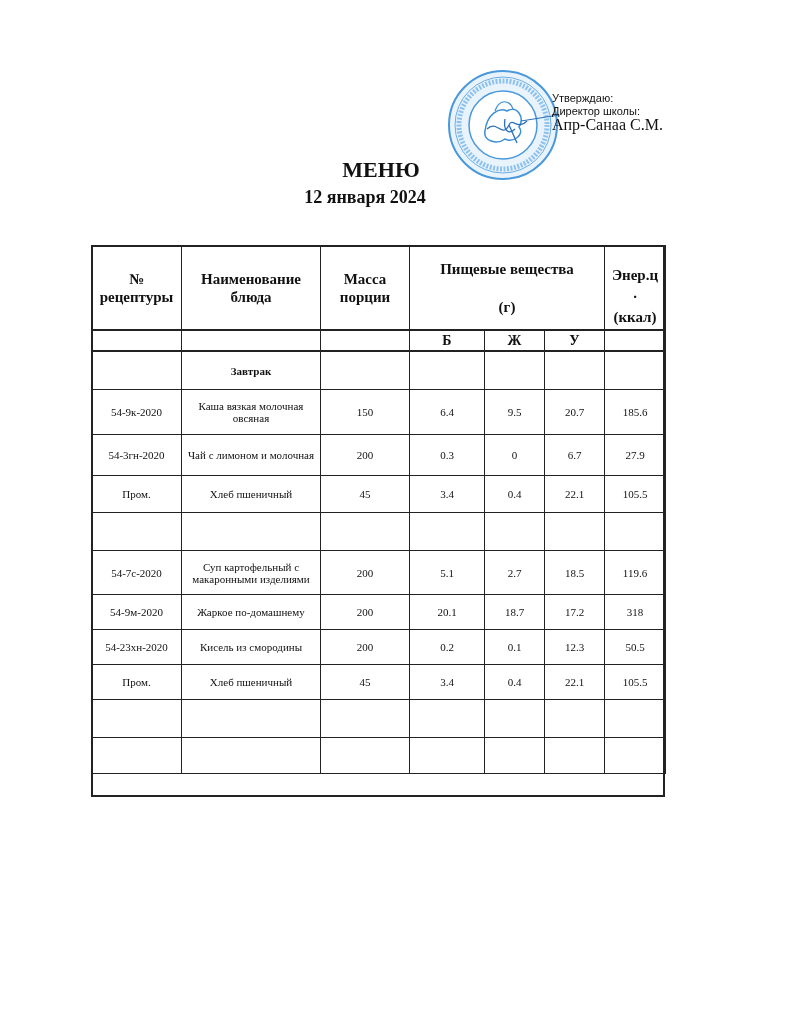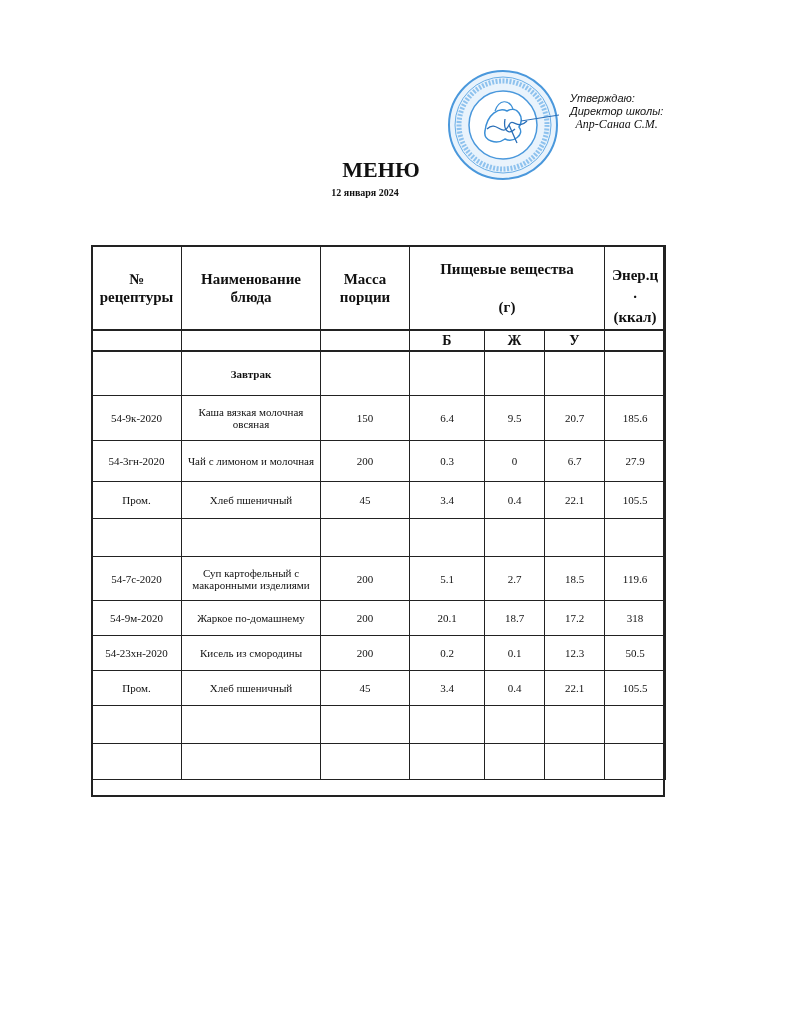--- a/index.html
+++ b/index.html
@@ -1,22 +1,22 @@
 <!DOCTYPE html>
 <html><head>
 <meta charset="utf-8">
 <style>
   html, body { margin:0; padding:0; background:#ffffff; }
   body { width:791px; height:1024px; position:relative; overflow:hidden; font-family:"Liberation Serif", serif; color:#111; }
   .stamp { position:absolute; left:447px; top:69px; width:112px; height:112px; }
-  .approve { position:absolute; left:570px; top:92px; font-family:"Liberation Sans", sans-serif; font-size:11px; line-height:13px; color:#111;font-style:italic; }
+  .approve { position:absolute; left:552px; top:92px; font-family:"Liberation Sans", sans-serif; font-size:11px; line-height:13px; color:#111; }
   .approve .l1 { margin-left:0px; }
-  .approve .l3 { font-family:"Liberation Serif", serif; font-size:12px;text-align:center; }
+  .approve .l3 { font-family:"Liberation Serif", serif; font-size:16px; }
   .title { position:absolute; left:0; width:730px; text-align:center; top:157px; font-size:22px; font-weight:bold;padding-left:16px; }
-  .date { position:absolute; left:0; width:730px; text-align:center; top:187px; font-size:10px; font-weight:bold; }
+  .date { position:absolute; left:0; width:730px; text-align:center; top:187px; font-size:18px; font-weight:bold; }
   table.menu { position:absolute; left:91px; top:245px; border-collapse:collapse; table-layout:fixed; width:574px; }
   table.menu td { border:1px solid #222; text-align:center; vertical-align:middle; padding:0 2px; font-size:11px; overflow:hidden; }
   table.menu tr.head td { font-size:15px; font-weight:bold; line-height:18px; }
   table.menu tr.head td.nut { vertical-align:top; }
   table.menu tr.sub td { font-size:14px; font-weight:bold; }
   table.menu td.section { font-weight:bold; font-size:11px; }
   .outer { position:absolute; left:91px; top:245px; width:574px; height:552px; border:2px solid #222; box-sizing:border-box; pointer-events:none; }
   .hline { position:absolute; left:91px; width:574px; height:2px; background:#222; }
 </style>
 </head>
@@ -71,21 +71,21 @@
     <td></td>
     <td></td>
     <td></td>
     <td>Б</td>
     <td>Ж</td>
     <td>У</td>
     <td></td>
   </tr>
   </tbody>
     <tbody id="rows">
-      <tr style="height: 44px;">
+      <tr style="height: 38px;">
         <td></td>
         <td class="section">Завтрак</td>
         <td></td>
         <td></td>
         <td></td>
         <td></td>
         <td></td>
       </tr>
       <tr style="height: 45px;">
         <td>54-9к-2020</td>

